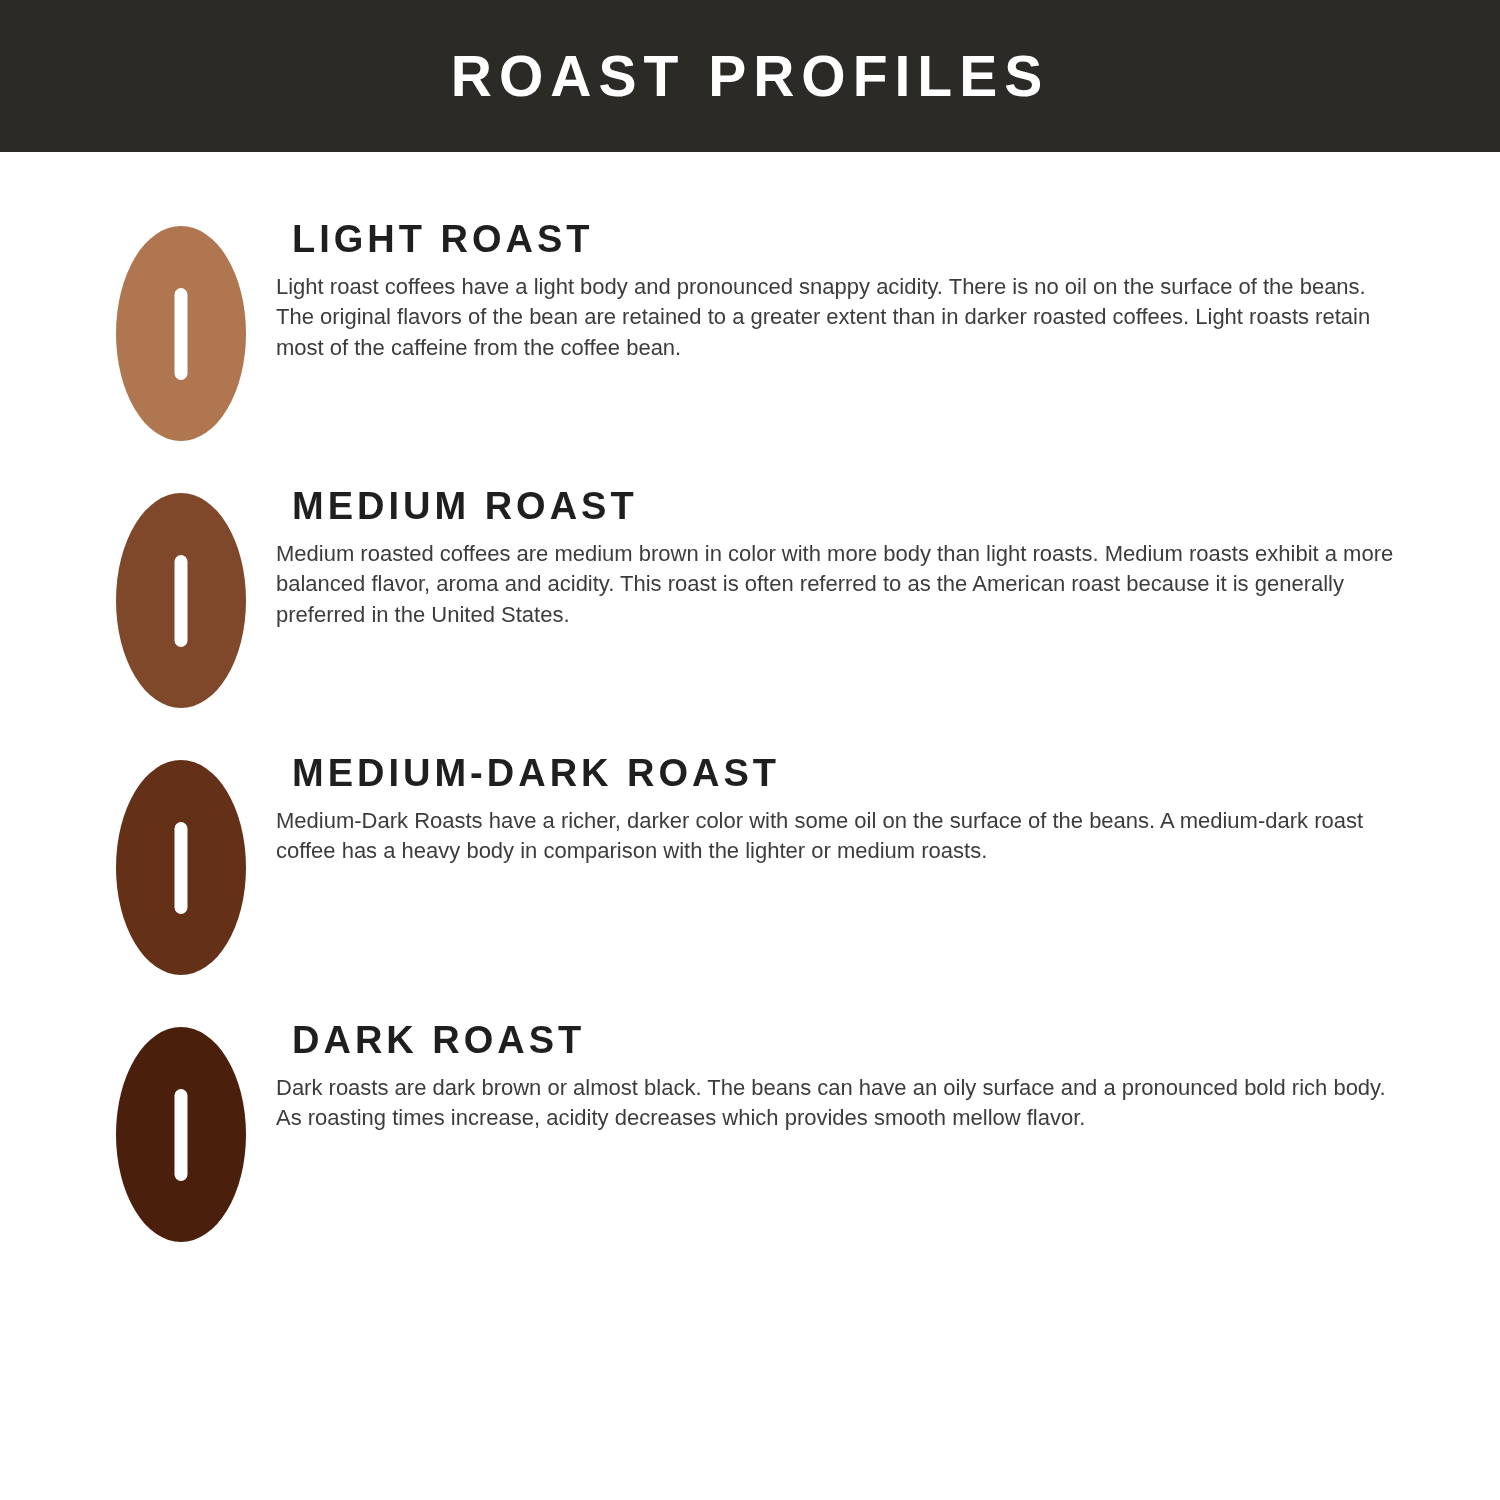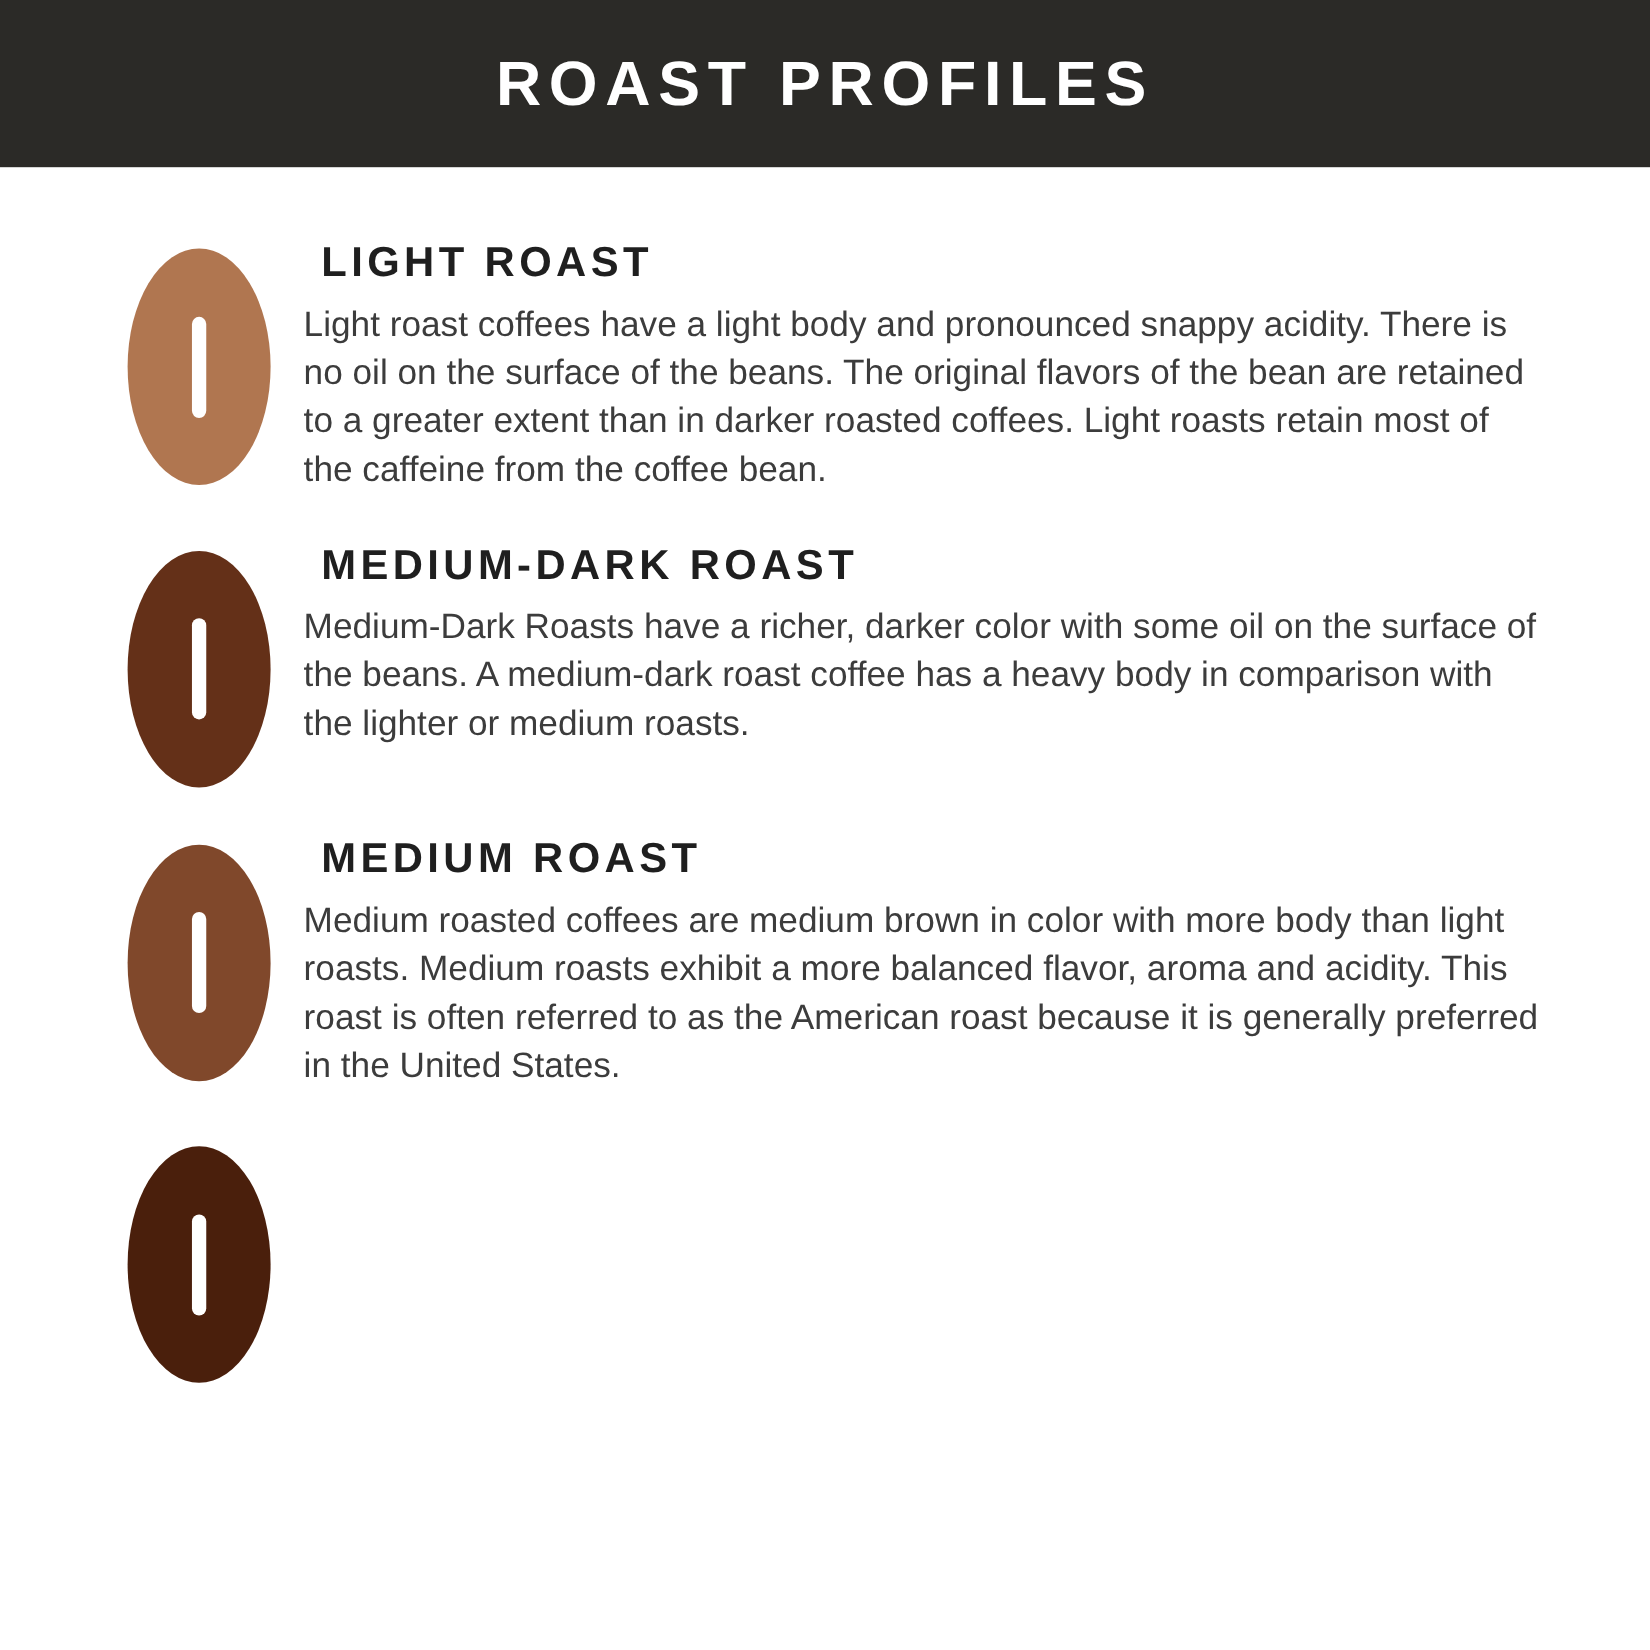--- a/index.html
+++ b/index.html
@@ -88,21 +88,21 @@
     font-size: 38px;
     font-weight: bold;
     letter-spacing: 4px;
     color: #1f1f1f;
     text-transform: uppercase;
     margin: 0 0 14px 16px;
     line-height: 1;
   }
 
   .roast-desc {
-    font-size: 32px;
+    font-size: 22px;
     line-height: 1.38;
     color: #3c3c3c;
     margin: 0;
     max-width: 1160px;
     font-weight: normal;
   }
 </style>
 </head>
 <body>
 
@@ -121,44 +121,48 @@
         </div>
       </div>
       <div class="roast-text">
         <h2 class="roast-title">LIGHT ROAST</h2>
         <p class="roast-desc">Light roast coffees have a light body and pronounced snappy acidity. There is no oil on the surface of the beans. The original flavors of the bean are retained to a greater extent than in darker roasted coffees. Light roasts retain most of the caffeine from the coffee bean.</p>
       </div>
     </div>
 
     <div class="roast-row">
       <div class="bean-wrap">
+        <div class="bean" style="background:#80482b;">
+          <div class="crease"></div>
+        </div>
+      </div>
+      <div class="roast-text">
+        <h2 class="roast-title">MEDIUM ROAST</h2>
+        <p class="roast-desc">Medium roasted coffees are medium brown in color with more body than light roasts. Medium roasts exhibit a more balanced flavor, aroma and acidity.  This roast is often referred to as the American roast because it is generally preferred in the United States.</p>
+      </div>
+    </div>
+
+    <div class="roast-row">
+      <div class="bean-wrap">
         <div class="bean" style="background:#643018;">
           <div class="crease"></div>
         </div>
       </div>
       <div class="roast-text">
         <h2 class="roast-title">MEDIUM-DARK ROAST</h2>
         <p class="roast-desc">Medium-Dark Roasts have a richer, darker color with some oil on the surface of the beans. A medium-dark roast coffee has a heavy body in comparison with the lighter or medium roasts.</p>
       </div>
     </div>
 
     <div class="roast-row">
       <div class="bean-wrap">
-        <div class="bean" style="background:#80482b;">
+        <div class="bean" style="background:#4a1f0c;">
           <div class="crease"></div>
         </div>
       </div>
       <div class="roast-text">
-        <h2 class="roast-title">MEDIUM ROAST</h2>
-        <p class="roast-desc">Medium roasted coffees are medium brown in color with more body than light roasts. Medium roasts exhibit a more balanced flavor, aroma and acidity.  This roast is often referred to as the American roast because it is generally preferred in the United States.</p>
-      </div>
-    </div>
-
-    <div class="roast-row">
-      <div class="bean-wrap">
-        <div class="bean" style="background:#4a1f0c;">
-          <div class="crease"></div>
-        </div>
+        <h2 class="roast-title">DARK ROAST</h2>
+        <p class="roast-desc">Dark roasts are dark brown or almost black. The beans can have an oily surface and a pronounced bold rich body. As roasting times increase, acidity decreases which provides smooth mellow flavor.</p>
       </div>
     </div>
 
   </div>
 </div>
 
 </body></html>

